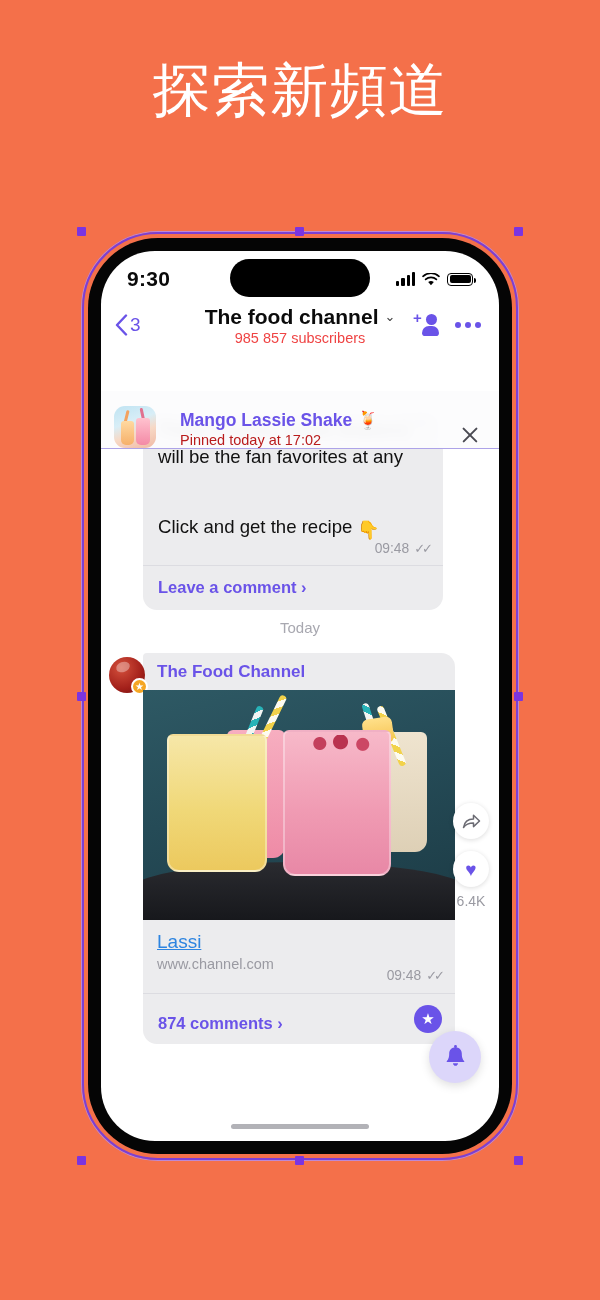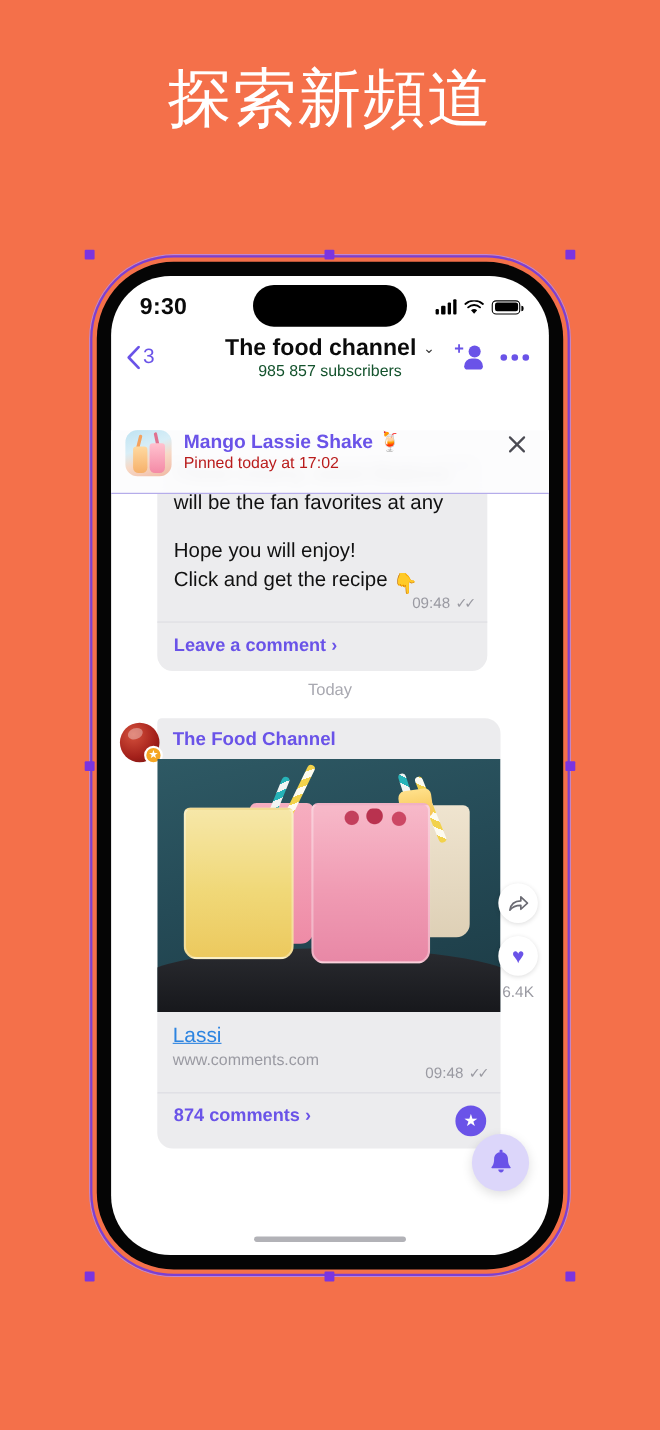--- a/index.html
+++ b/index.html
@@ -92,21 +92,21 @@
   .back svg{ display:block;}
   .hdr-center{
     position:absolute; left:0; right:0; text-align:center;
     pointer-events:none;
   }
   .hdr-title{
     font-size:21px; font-weight:700; color:#0b0b0b;
     display:inline-flex; align-items:center; gap:6px;
   }
   .hdr-title .chev{ font-size:13px; color:#3b3b3b; font-weight:400;}
-  .hdr-sub{ font-size:14.5px; color:#14532d; margin-top:1px;}
+  .hdr-sub{ font-size:14.5px; color:#ef4444; margin-top:1px;}
   .hdr-right{ margin-left:auto; display:flex; align-items:center; gap:16px; z-index:2;}
   .icon-adduser{ position:relative; width:26px;height:24px;}
   .icon-adduser .head{
     position:absolute; right:2px; top:1px; width:11px;height:11px;
     border-radius:50%; background:#6A53E8;
   }
   .icon-adduser .body{
     position:absolute; right:0px; bottom:1px; width:17px;height:10px;
     border-radius:9px 9px 4px 4px; background:#6A53E8;
   }
@@ -115,21 +115,21 @@
     font-size:15px; font-weight:700; line-height:10px;
   }
   .dots{ display:flex; gap:4px;}
   .dots i{ width:6px;height:6px;border-radius:50%;background:#6A53E8;display:block;}
 
   
   .pinned{
     position:absolute; left:0; right:0; top:140px;
     height:58px; background:rgba(252,252,253,.94);
     backdrop-filter:blur(6px);
-    display:flex; align-items:flex-start; gap:11px;
+    display:flex; align-items:flex-end; gap:24px;
     padding:0 16px 0 13px;
     border-bottom:1.5px solid #ADA3E8;
     z-index:20;
   }
   .pin-thumb{
     width:42px;height:42px;border-radius:11px;flex:none;overflow:hidden;
     background:linear-gradient(160deg,#bfe3f2 0%,#d8eef7 38%,#f7d9c6 62%,#f0b9a4 100%);
     position:relative;
   }
   .pin-thumb .g1,.pin-thumb .g2{
@@ -293,21 +293,21 @@
   }
   .link-url{ font-size:14.5px; color:#9a9aa2; margin-top:3px;}
   .card-meta{
     display:flex;align-items:center;justify-content:flex-end;gap:5px;
     padding:0 13px 10px 0; font-size:13.8px; color:#9a9aa2;
     margin-top:-6px;
   }
   .card-comments{
     border-top:1px solid #DCDCE1;
     padding:11px 13px 11px 15px;
-    display:flex;align-items:flex-start;
+    display:flex;align-items:flex-end;
   }
   .cc-label{ color:#6A53E8; font-size:16.5px; font-weight:600; cursor:pointer;}
   .cc-star{
     margin-left:auto; width:28px;height:28px;border-radius:50%;
     background:#6A53E8; color:#fff; display:flex;align-items:center;
     justify-content:center; font-size:15px; cursor:pointer;
   }
 
   
   .rail{ position:absolute; right:10px; top:150px; text-align:center;}
@@ -409,21 +409,21 @@
     <div class="msg-list">
 
       <div class="bubble-1">
         <div class="b1-top">
           <span class="b1-views">5.8K</span>
           <div class="b1-text">
             <span>These creamy, sweet libations,</span><br>
             <span>will be the fan favorites at any</span><br>
           </div>
           <div class="b1-text b1-p2">
-            <span>Hope you will enjoy!</span><br>
+            <br>
             <span>Click and get the recipe</span>
             <span class="point">👇</span>
           </div>
         </div>
         <div class="b1-meta">
           <span>09:48</span>
           <span class="ticks">✓✓</span>
         </div>
         <div class="b1-comment">Leave a comment ›</div>
       </div>
@@ -448,21 +448,21 @@
             <div class="straw teal2"></div>
             <div class="straw yellow2"></div>
             <div class="mango-chunk"></div>
             <div class="glass g-yellow"></div>
             <div class="glass g-pink"></div>
             <div class="berries"></div>
           </div>
 
           <div class="link-area">
             <span class="link-title">Lassi</span>
-            <div class="link-url">www.comments.com</div>
+            <div class="link-url">www.channel.com</div>
           </div>
 
           <div class="card-meta">
             <span>09:48</span>
             <span class="ticks">✓✓</span>
           </div>
 
           <div class="card-comments">
             <span class="cc-label">874 comments ›</span>
             <span class="cc-star">★</span>

